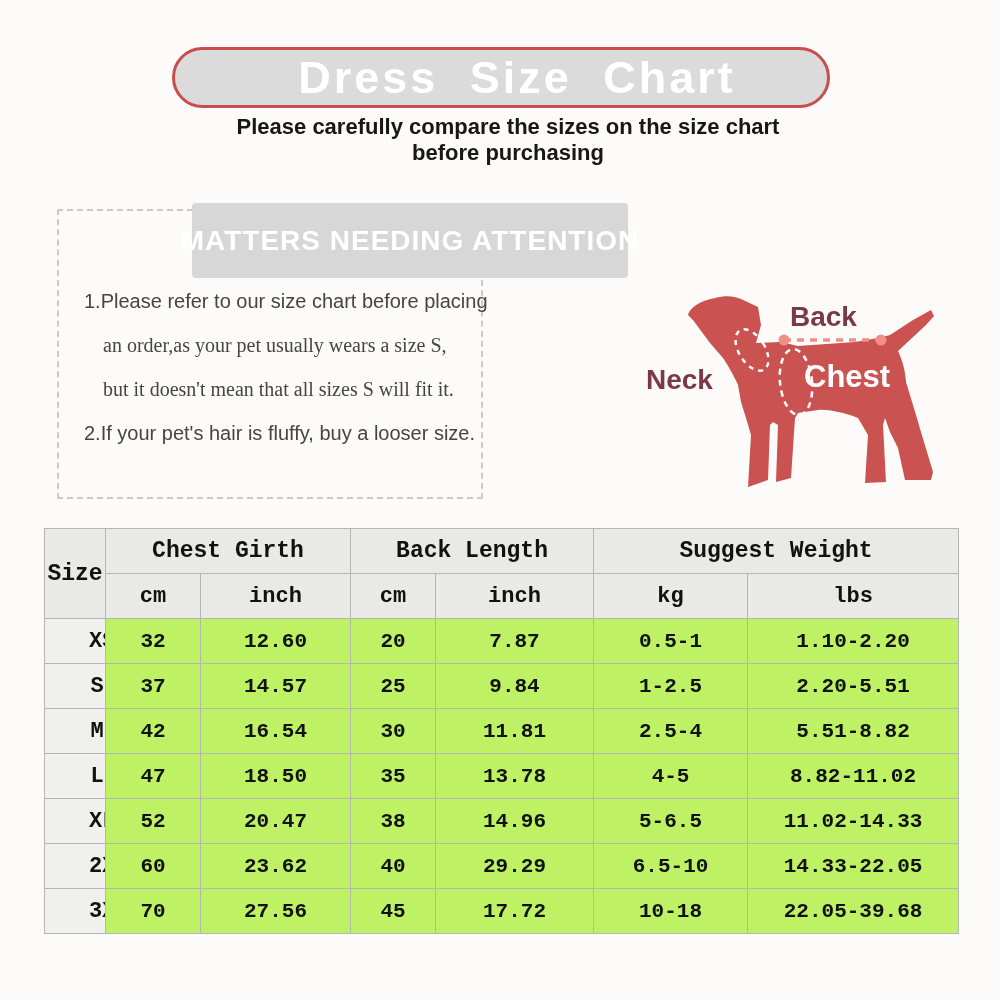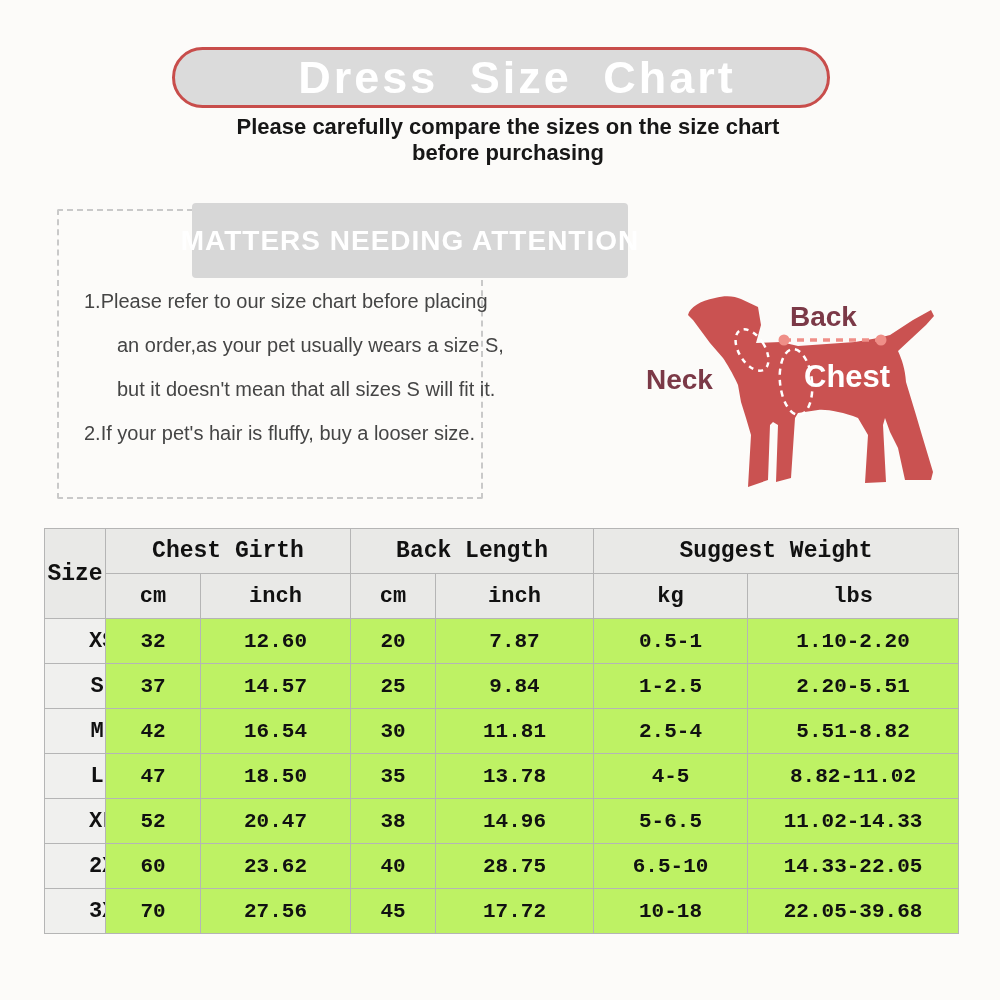--- a/index.html
+++ b/index.html
@@ -37,21 +37,21 @@
     background:#d7d7d7; border-radius:4px;
     display:flex; align-items:center; justify-content:center;
     font-size:28px; font-weight:700; color:#ffffff; letter-spacing:1px;
     white-space:nowrap; z-index:2;
   }
   .notes {
     position:absolute; left:84px; top:290px; width:404px;
     font-size:20px; color:#454545; z-index:3;
   }
   .note-line {margin:0 0 22px 0; line-height:22px; white-space:nowrap;}
-  .note-indent {margin-left:33px;}
+  .note-indent {margin-left:19px;font-family:Liberation Serif, serif;}
 
   
   .dog-figure {position:absolute; left:628px; top:272px; width:345px; height:235px;}
   .dog-figure svg {position:absolute; left:0; top:0;}
   .diagram-label {position:absolute; font-weight:bold; white-space:nowrap;}
   .label-dark {color:#7b3947; font-size:28px;}
   .label-neck {left:18px; top:92px;}
   .label-back {left:162px; top:29px;}
   .label-chest {left:176px; top:87px; color:#ffffff; font-size:31px;}
 
@@ -199,21 +199,21 @@
         <td>38</td>
         <td>14.96</td>
         <td>5-6.5</td>
         <td>11.02-14.33</td>
       </tr>
       <tr>
         <td class="size-cell">2XL</td>
         <td>60</td>
         <td>23.62</td>
         <td>40</td>
-        <td>28.75</td>
+        <td>29.29</td>
         <td>6.5-10</td>
         <td>14.33-22.05</td>
       </tr>
       <tr>
         <td class="size-cell">3XL</td>
         <td>70</td>
         <td>27.56</td>
         <td>45</td>
         <td>17.72</td>
         <td>10-18</td>

